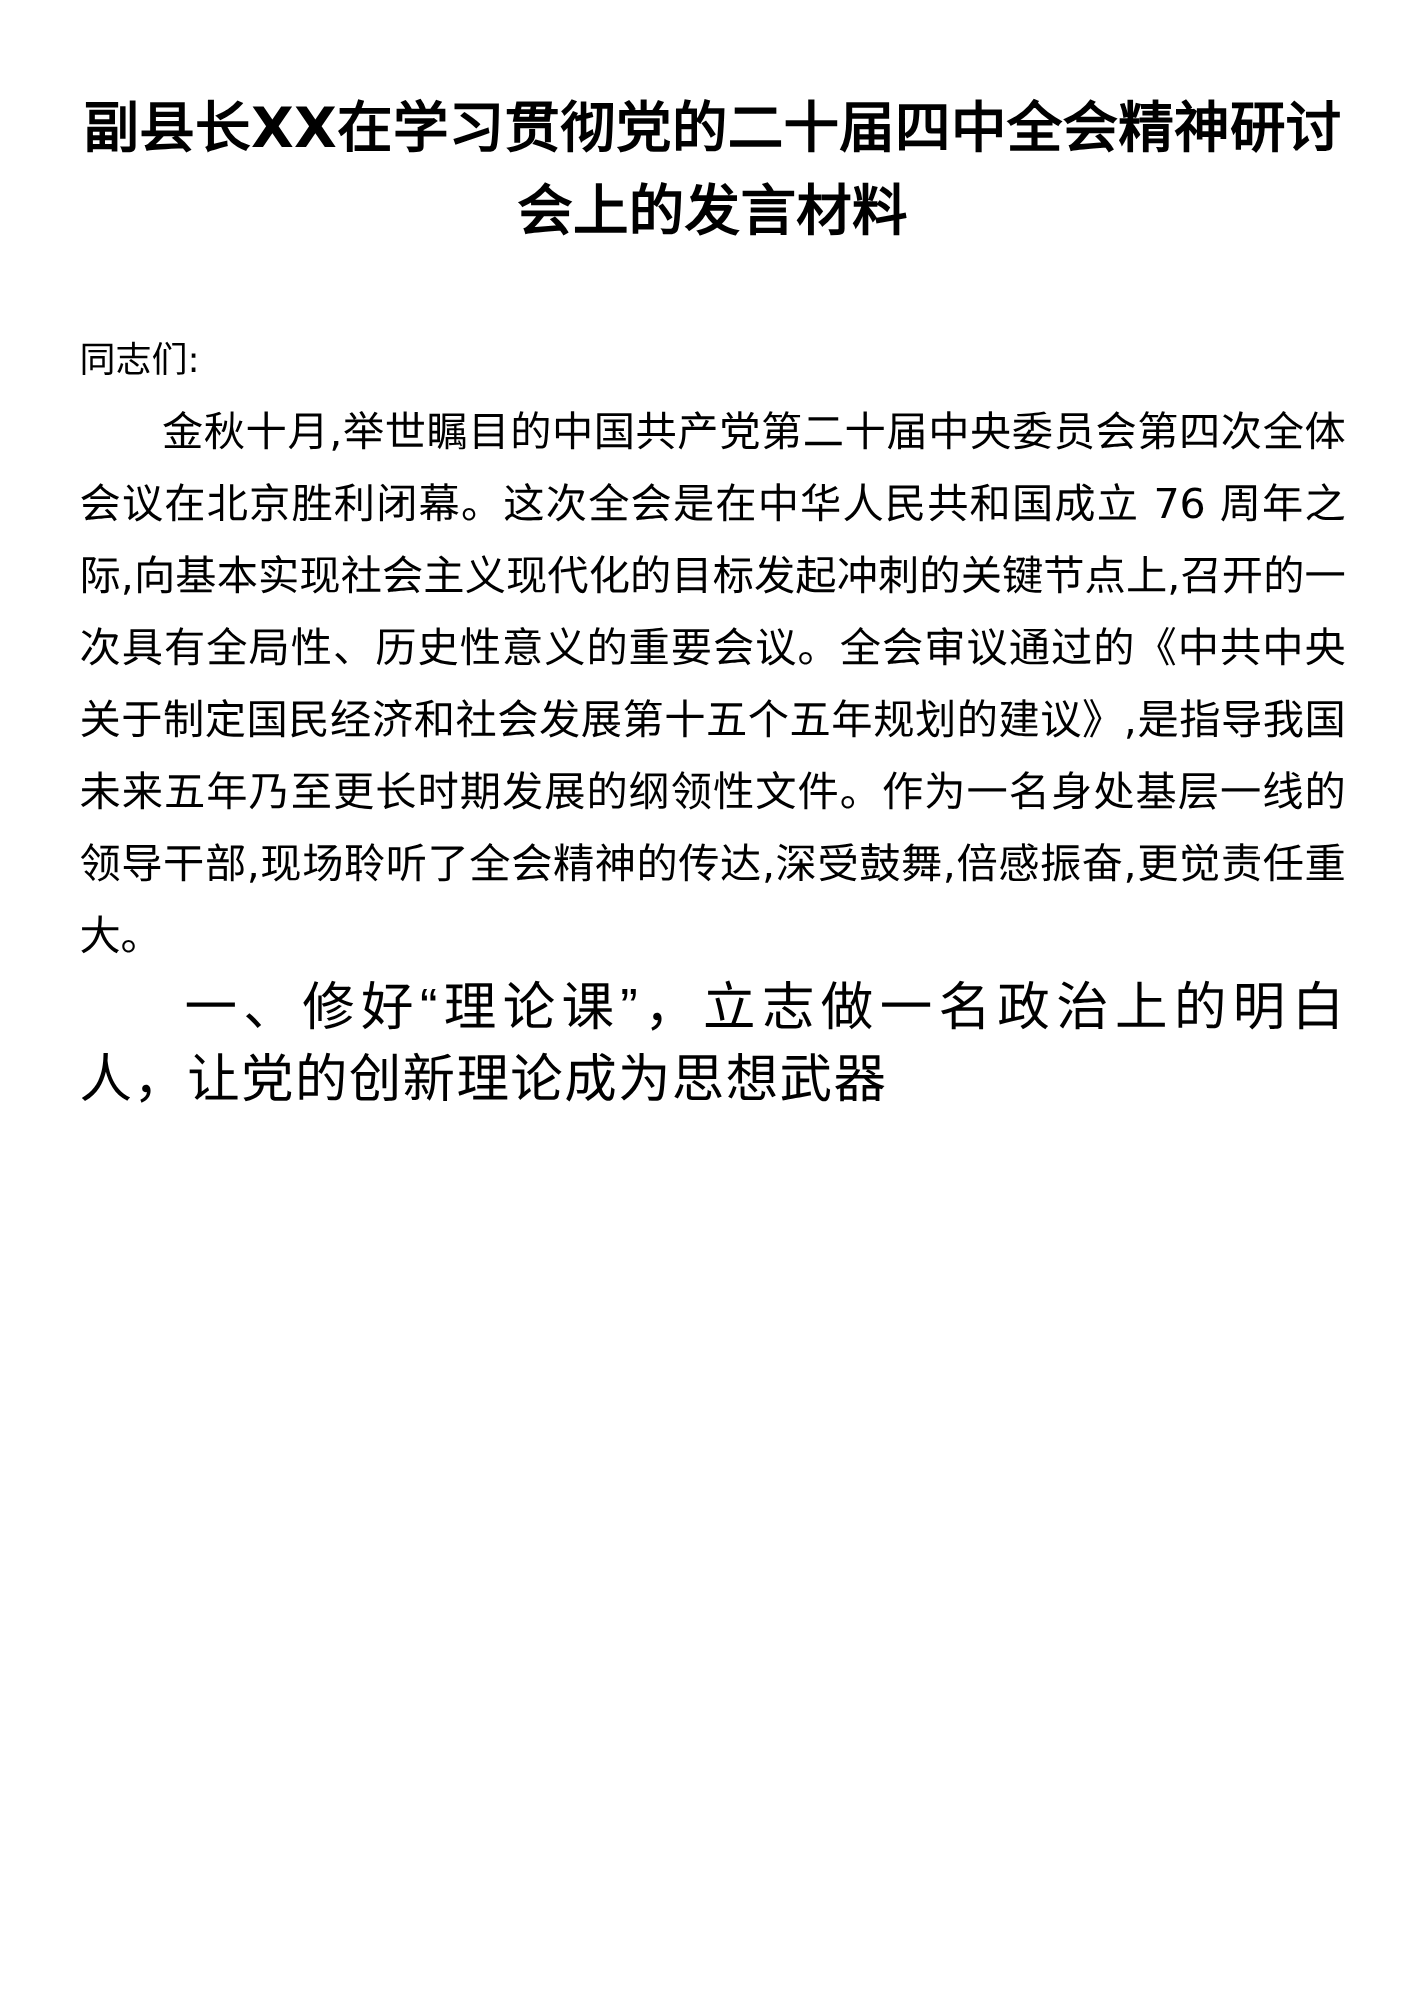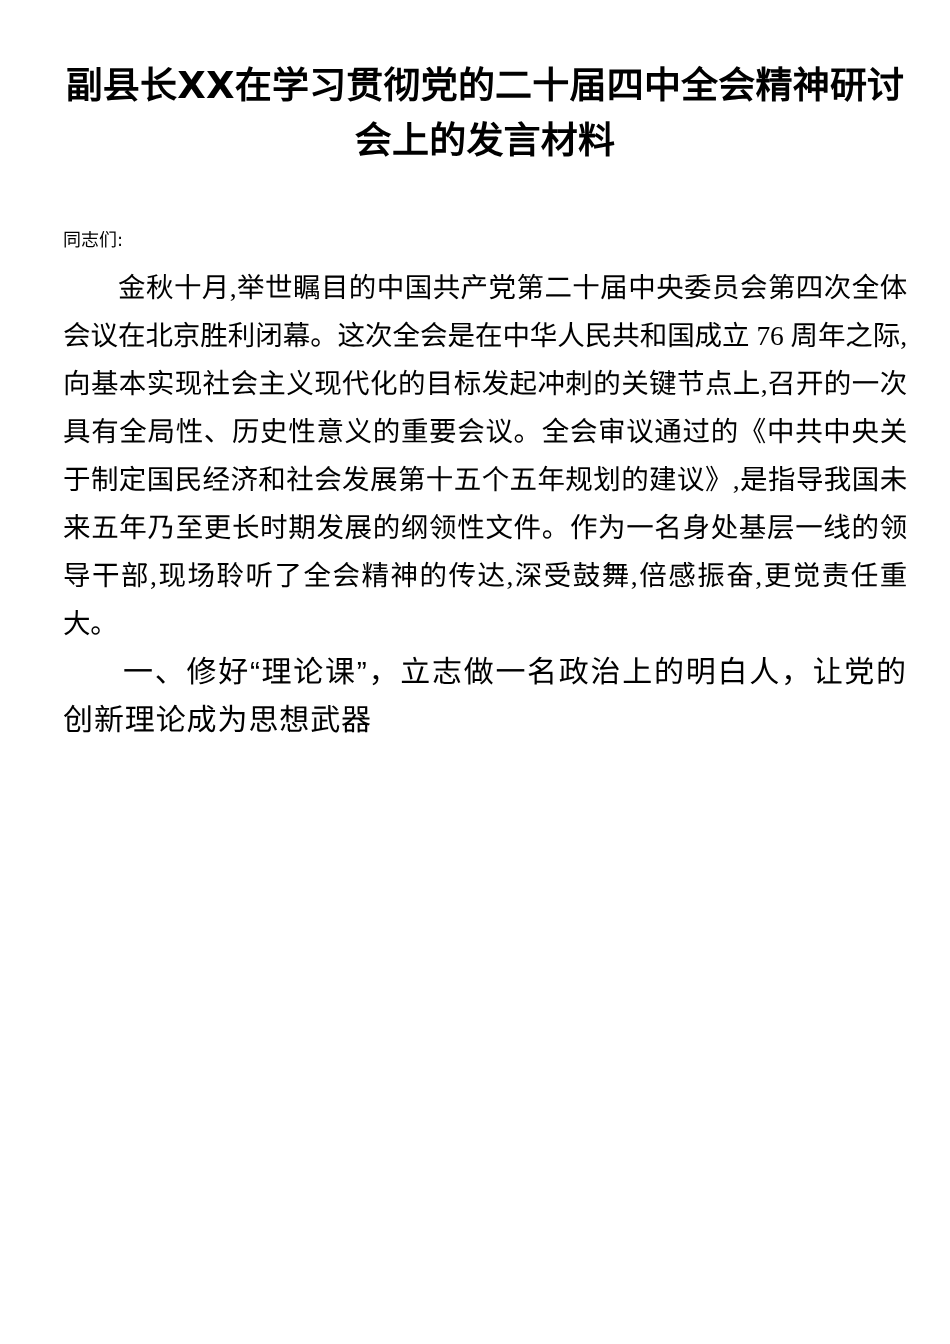--- a/index.html
+++ b/index.html
@@ -16,68 +16,67 @@
     background: #ffffff;
     overflow: hidden;
     box-sizing: border-box;
     font-family: "DejaVu Sans", "Liberation Sans", sans-serif;
     color: #000000;
     -webkit-font-smoothing: antialiased;
   }
 
   .doc-body {
     position: absolute;
-    left: 63px;
+    left: 53px;
     top: 0;
     width: 844px;
   }
 
   
   .doc-title {
     margin: 0;
     padding-top: 58px;
     font-size: 37px;
     font-weight: 700;
     line-height: 55px;
     text-align: center;
     letter-spacing: 0.2px;
     word-break: break-all;
   }
 
   
   .salutation {
     margin: 0;
     padding-top: 48px;
-    font-size: 18px;
+    font-size: 24px;
     line-height: 48px;
     text-align: justify;
     text-justify: inter-ideograph;
     word-break: break-all;
   }
 
   
   .para {
     margin: 0;
     font-size: 27.5px;
     line-height: 48px;
     text-align: justify;
     text-justify: inter-ideograph;
     text-indent: 2em;
     word-break: break-all;
   }
 
   .para.tight {
     letter-spacing: -0.15px;
-    font-family: Liberation Serif, serif;
   }
 
   
   .section-heading {
     margin: 0;
-    font-size: 30px;
+    font-size: 35px;
     font-weight: 400;
     line-height: 48px;
     text-align: justify;
     text-justify: inter-ideograph;
     text-indent: 2em;
     letter-spacing: 0.9px;
     word-break: break-all;
     font-family: "Liberation Sans", "DejaVu Sans", sans-serif;
   }
 </style>

